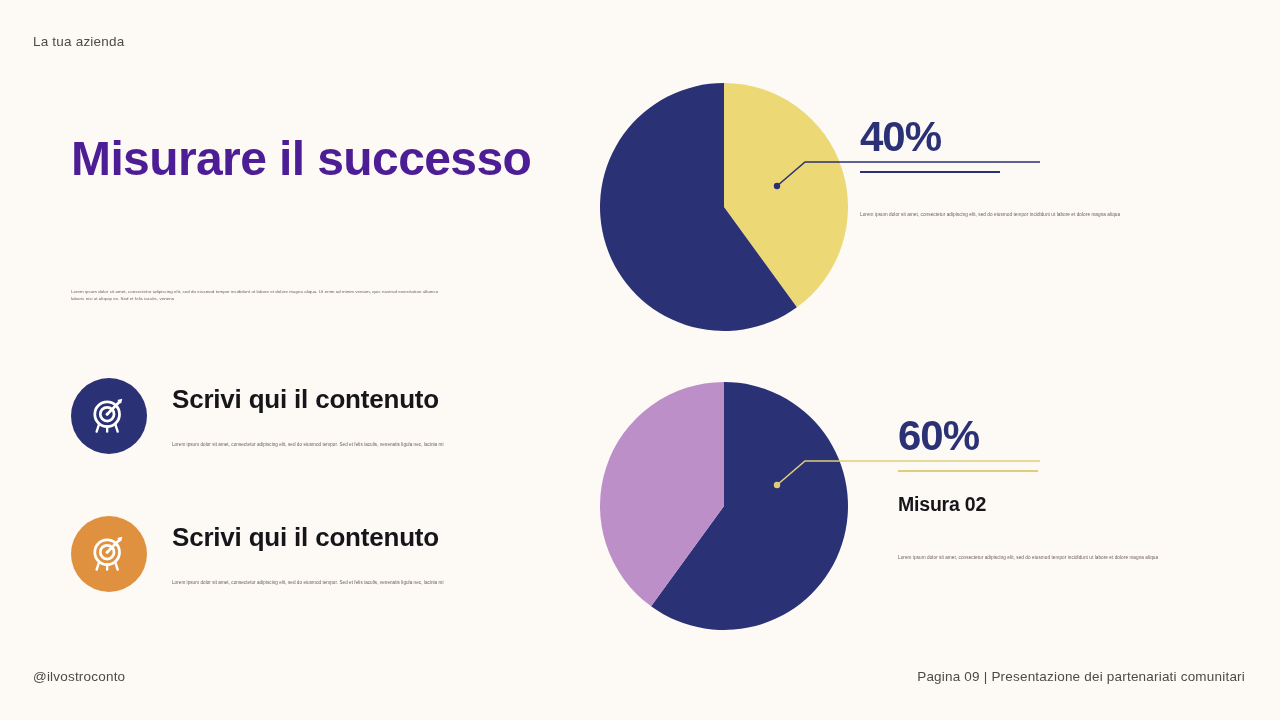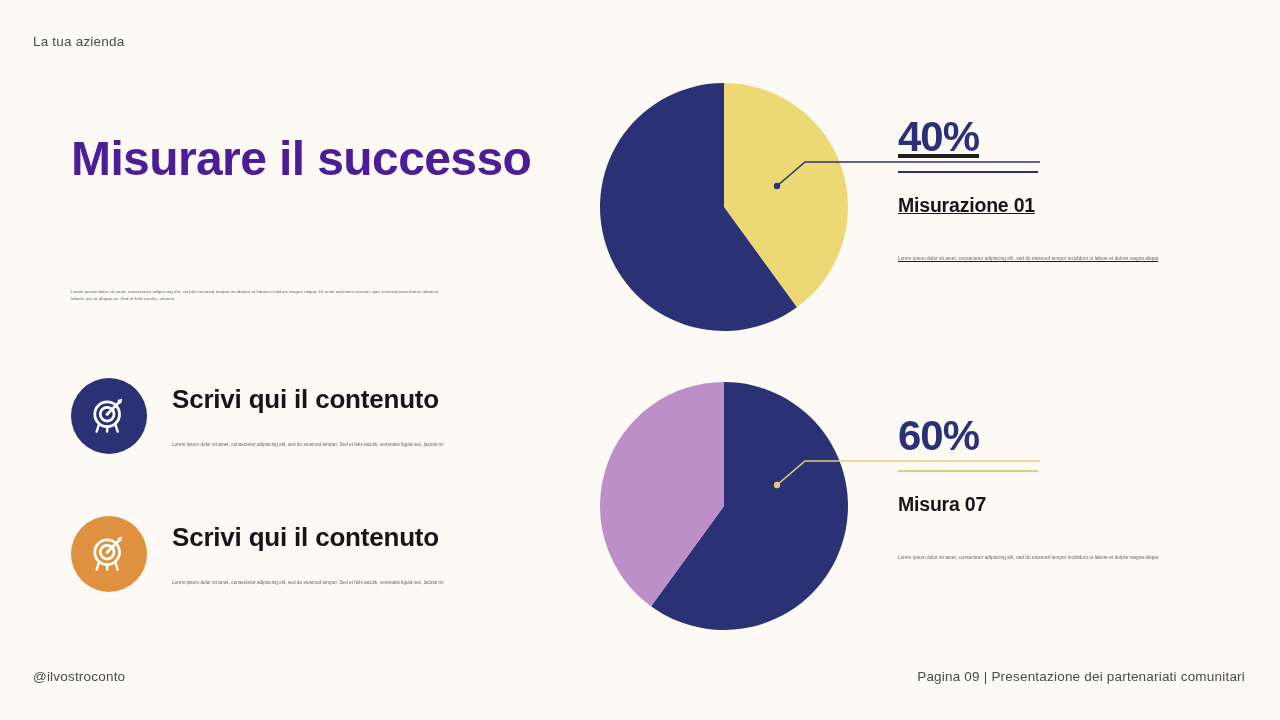--- a/index.html
+++ b/index.html
@@ -122,21 +122,21 @@
   }
 
   
   .pie-block { position: absolute; }
   .pie-block.first  { left: 600px; top: 83px; }
   .pie-block.second { left: 600px; top: 382px; }
 
   .pie { display: block; }
 
   .callout { position: absolute; }
-  .callout.first  { left: 898px; top: 112px; width: 330px; text-decoration: underline; }
+  .callout.first  { left: 860px; top: 112px; width: 330px; }
   .callout.second { left: 898px; top: 411px; width: 330px; }
 
   .callout-percent {
     font-size: 42px;
     font-weight: 700;
     color: #2b3175;
     letter-spacing: -1px;
     line-height: 1.18;
   }
 
@@ -236,27 +236,26 @@
       </svg>
   </div>
   <svg class="leader second" width="290" height="50" viewBox="0 0 290 50">
     <circle cx="12" cy="38" r="3.2" fill="#e0cd7b"></circle>
     <path d="M12 38 L40 14 L275 14" fill="none" stroke="#e0cd7b" stroke-width="1.6"></path>
   </svg>
 
   <div class="callout first">
     <div class="callout-percent">40%</div>
     <div class="callout-rule navy"></div>
-    <div class="callout-subtitle">Misurazione 01</div>
     <div class="callout-desc">Lorem ipsum dolor sit amet, consectetur adipiscing elit, sed do eiusmod tempor incididunt ut labore et dolore magna aliqua</div>
   </div>
 
   <div class="callout second">
     <div class="callout-percent">60%</div>
     <div class="callout-rule gold"></div>
-    <div class="callout-subtitle">Misura 07</div>
+    <div class="callout-subtitle">Misura 02</div>
     <div class="callout-desc">Lorem ipsum dolor sit amet, consectetur adipiscing elit, sed do eiusmod tempor incididunt ut labore et dolore magna aliqua</div>
   </div>
 
   <div class="footer-left">@ilvostroconto</div>
   <div class="footer-right">Pagina 09 | Presentazione dei partenariati comunitari</div>
 
 </div>
 
 </body></html>

